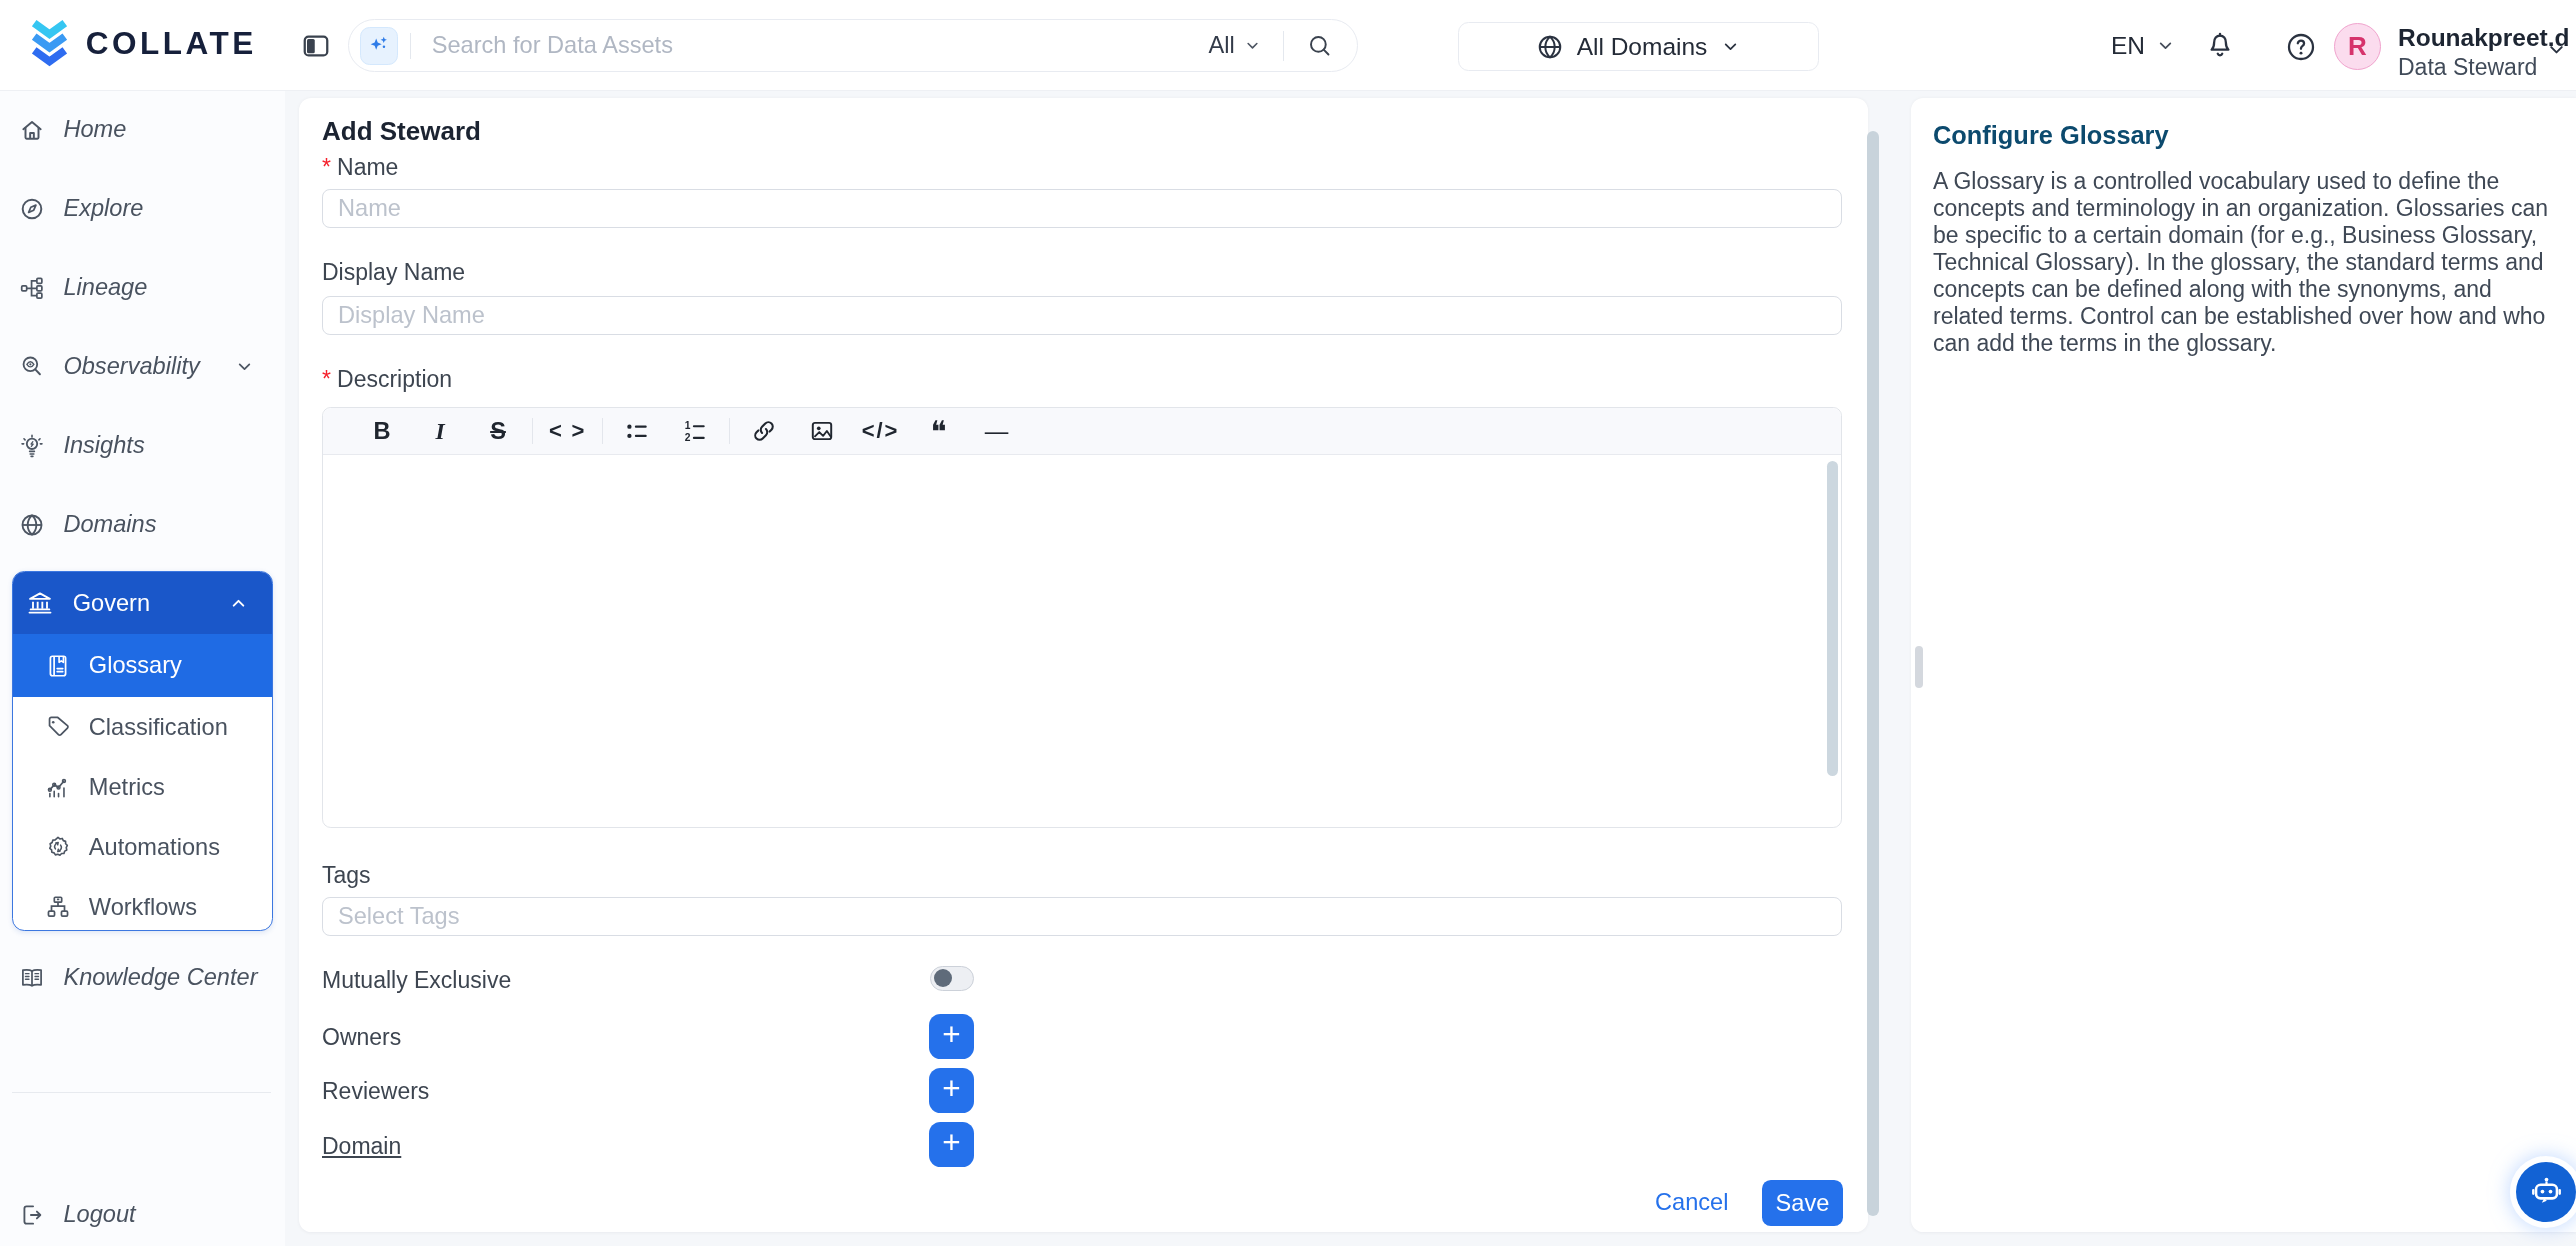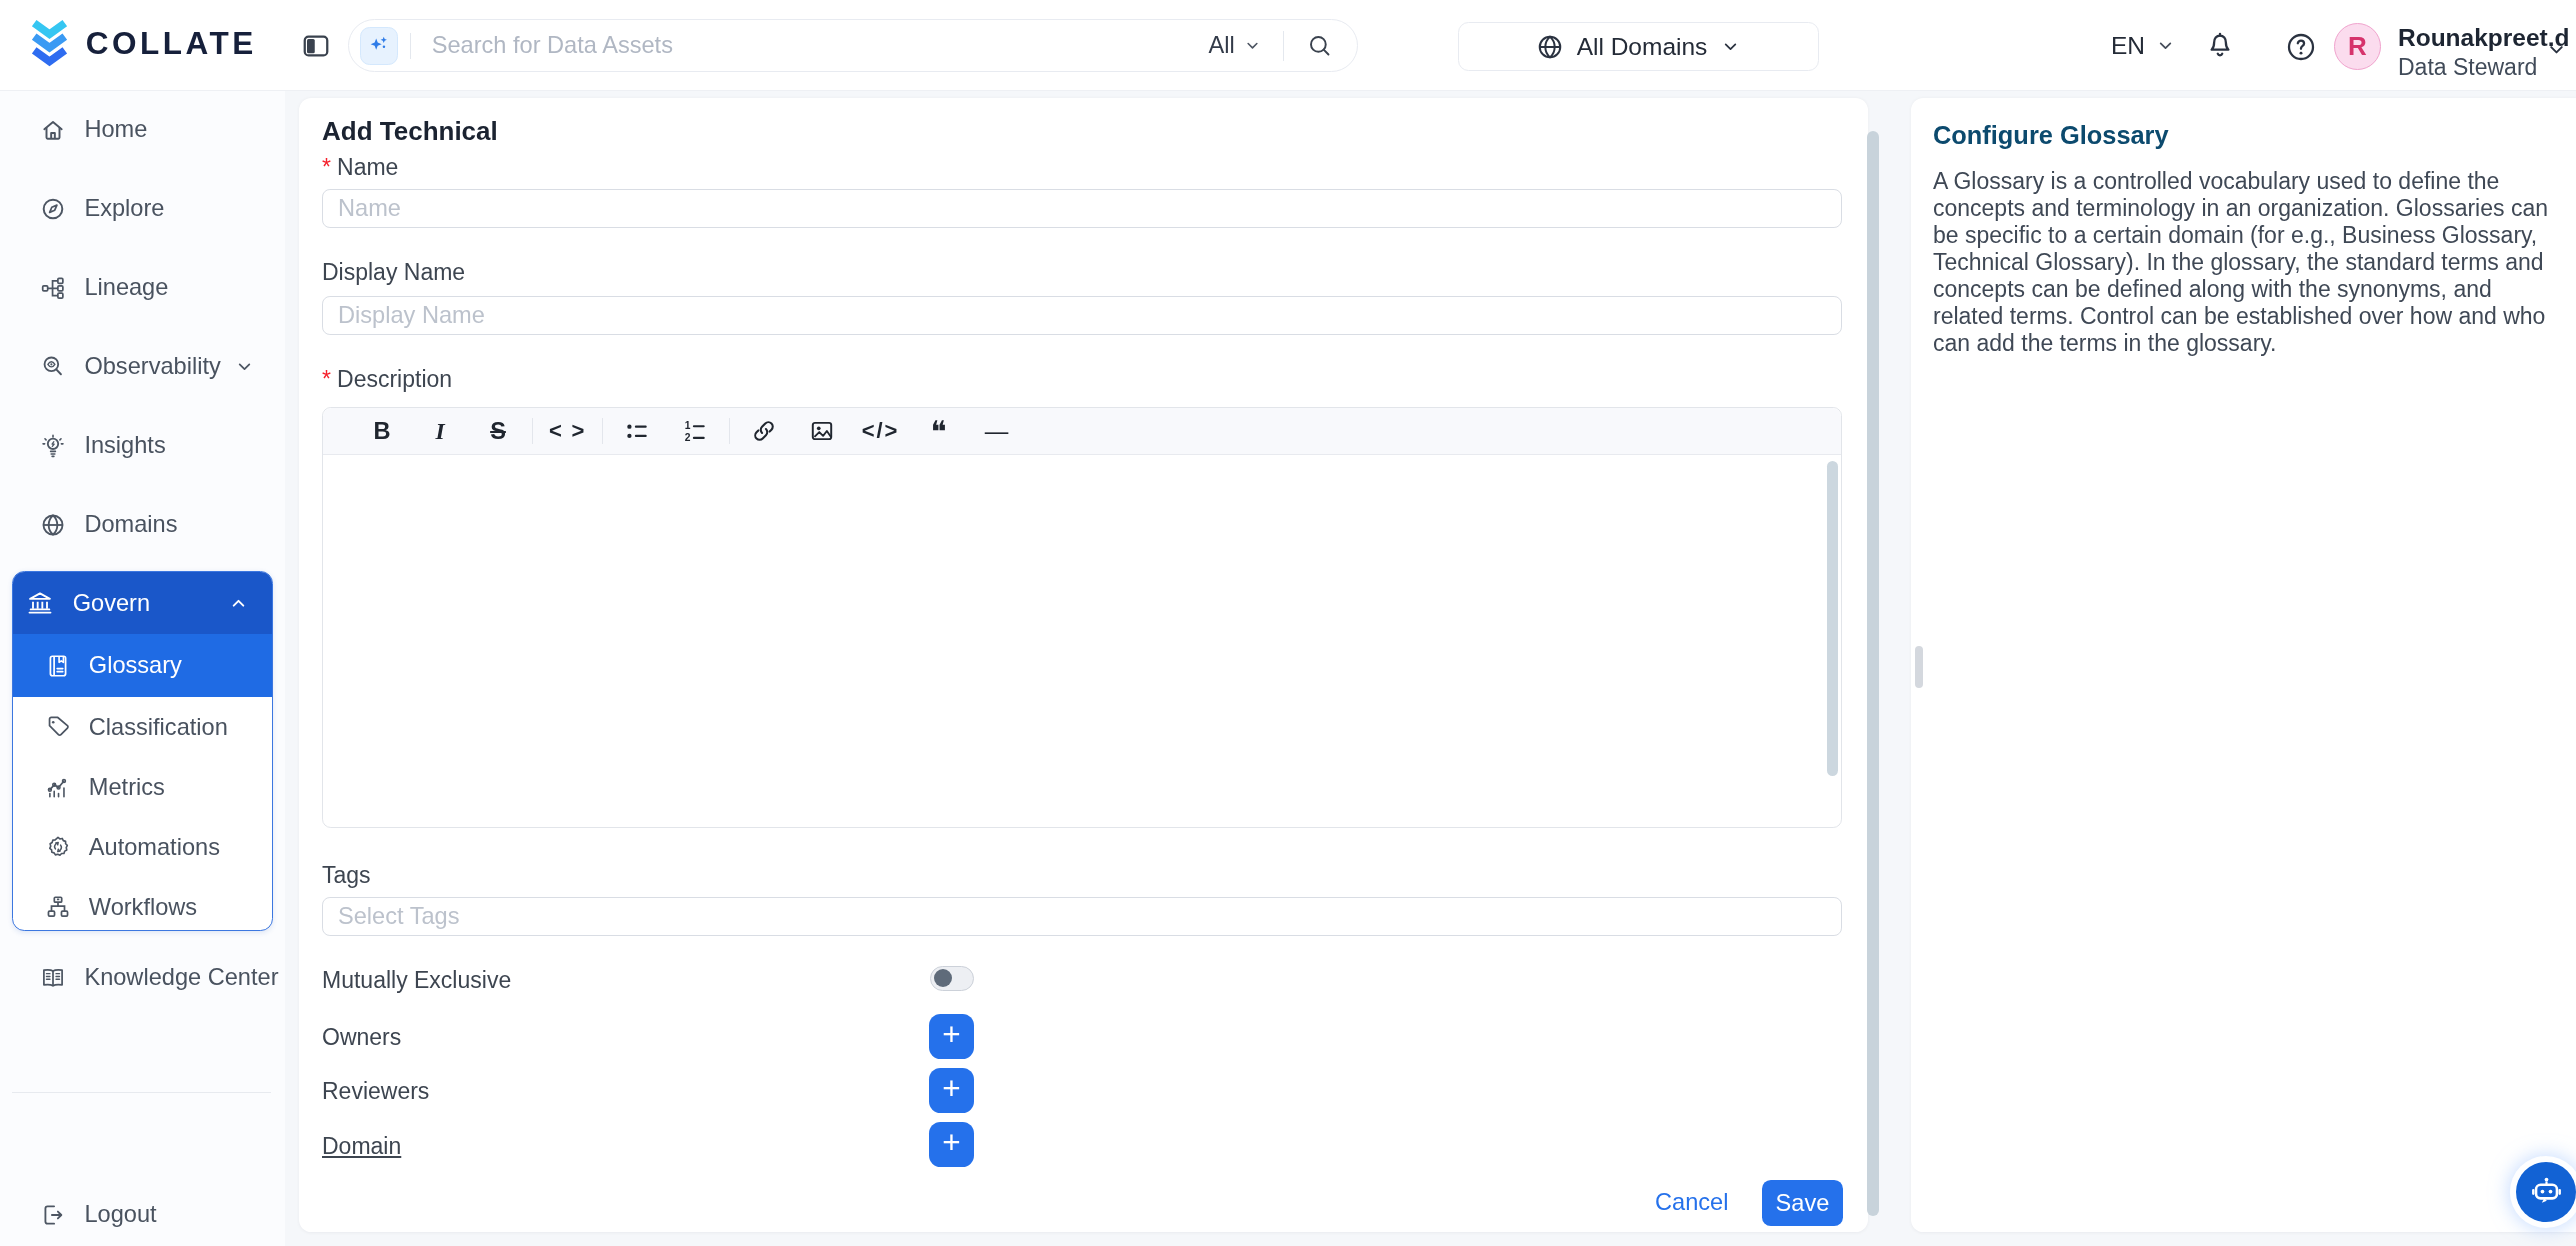--- a/index.html
+++ b/index.html
@@ -23,21 +23,21 @@
   .domains-btn { position:absolute; left:1458px; top:22px; width:361px; height:49px; background:#fff; border:0.9px solid #e8ebf1; border-radius:10.5px; display:flex; align-items:center; justify-content:center; gap:13px; font-size:24.5px; font-weight:500; color:#242b37; cursor:pointer; }
   .lang { position:absolute; left:2111px; top:31.5px; display:flex; align-items:center; gap:9.6px; font-size:24.5px; color:#242b37; cursor:pointer; }
   .nav-icon-btn { position:absolute; cursor:pointer; display:flex; }
   .avatar { position:absolute; left:2334px; top:23px; width:47px; height:47px; border-radius:50%; display:flex; align-items:center; justify-content:center; font-size:26px; font-weight:600; border:1.8px solid #f0a3cd; cursor:pointer; }
   .user-name { position:absolute; left:2398px; top:23.6px; font-size:24.5px; font-weight:700; color:#1d2532; }
   .user-role { position:absolute; left:2398px; top:54px; font-size:23px; color:#414b59; }
   .user-chevron { position:absolute; left:2545px; top:38px; cursor:pointer; }
 
   
   .sidebar { position:absolute; left:0; top:91px; width:285px; height:1155px; background:#fbfcfe; }
-  .side-item { position:absolute; left:0; width:285px; height:53px; display:flex; align-items:center; gap:18.4px; padding-left:40px; font-size:23.6px; color:#49525f; cursor:pointer; }
+  .side-item { position:absolute; left:0; width:285px; height:53px; display:flex; align-items:center; gap:18.4px; padding-left:19px; font-size:23.6px; color:#49525f; cursor:pointer;font-style:italic; }
   .side-item .chev { position:absolute; right:30px; }
   .gov-card { position:absolute; left:12.3px; top:480px; width:261px; height:360px; border:0.9px solid #3c77e0; border-radius:12.3px; background:#fff; overflow:hidden; box-shadow:0 1.8px 5.3px rgba(30,80,180,.12); }
   .gov-header { height:62px; background:#1a57c9; color:#fff; display:flex; align-items:center; gap:18.4px; padding-left:13px; font-size:23.6px; cursor:pointer; position:relative; }
   .gov-header .chev { position:absolute; right:23px; }
   .gov-row { height:60px; display:flex; align-items:center; gap:17.5px; padding-left:32px; font-size:23.6px; color:#49525f; cursor:pointer; }
   .gov-row.selected { height:63px; background:#1f6be4; color:#fff; }
   .side-divider { position:absolute; left:12.3px; top:1001px; width:259px; height:0.9px; background:#e7eaef; }
 
   
   .main-card { position:absolute; left:299px; top:98px; width:1569px; height:1134px; background:#fff; border-radius:12.3px; box-shadow:0 0.9px 3.5px rgba(16,24,40,.05); }
@@ -304,21 +304,21 @@
     <div class="side-item" style="top:1097px;">
       <svg width="26" height="26" viewBox="0 0 24 24">
         <path d="M13 4H7a2 2 0 0 0-2 2v12a2 2 0 0 0 2 2h6" fill="none" stroke="#4d5663" stroke-width="1.7" stroke-linecap="round"></path>
         <path d="M11 12h8.5M16.5 8.8l3.2 3.2-3.2 3.2" fill="none" stroke="#4d5663" stroke-width="1.7" stroke-linecap="round" stroke-linejoin="round"></path>
       </svg>
       <span>Logout</span>
     </div>
   </div>
 
   <div class="main-card">
-    <div class="form-title">Add Technical</div>
+    <div class="form-title">Add Steward</div>
 
     <div class="f-label" style="top:56px;">
       <span class="req">*</span><span>Name</span>
     </div>
     <input class="f-input" style="top: 91px;" placeholder="Name">
 
     <div class="f-label" style="top:161px;">
       <span>Display Name</span>
     </div>
     <input class="f-input" style="top: 198px;" placeholder="Display Name">

